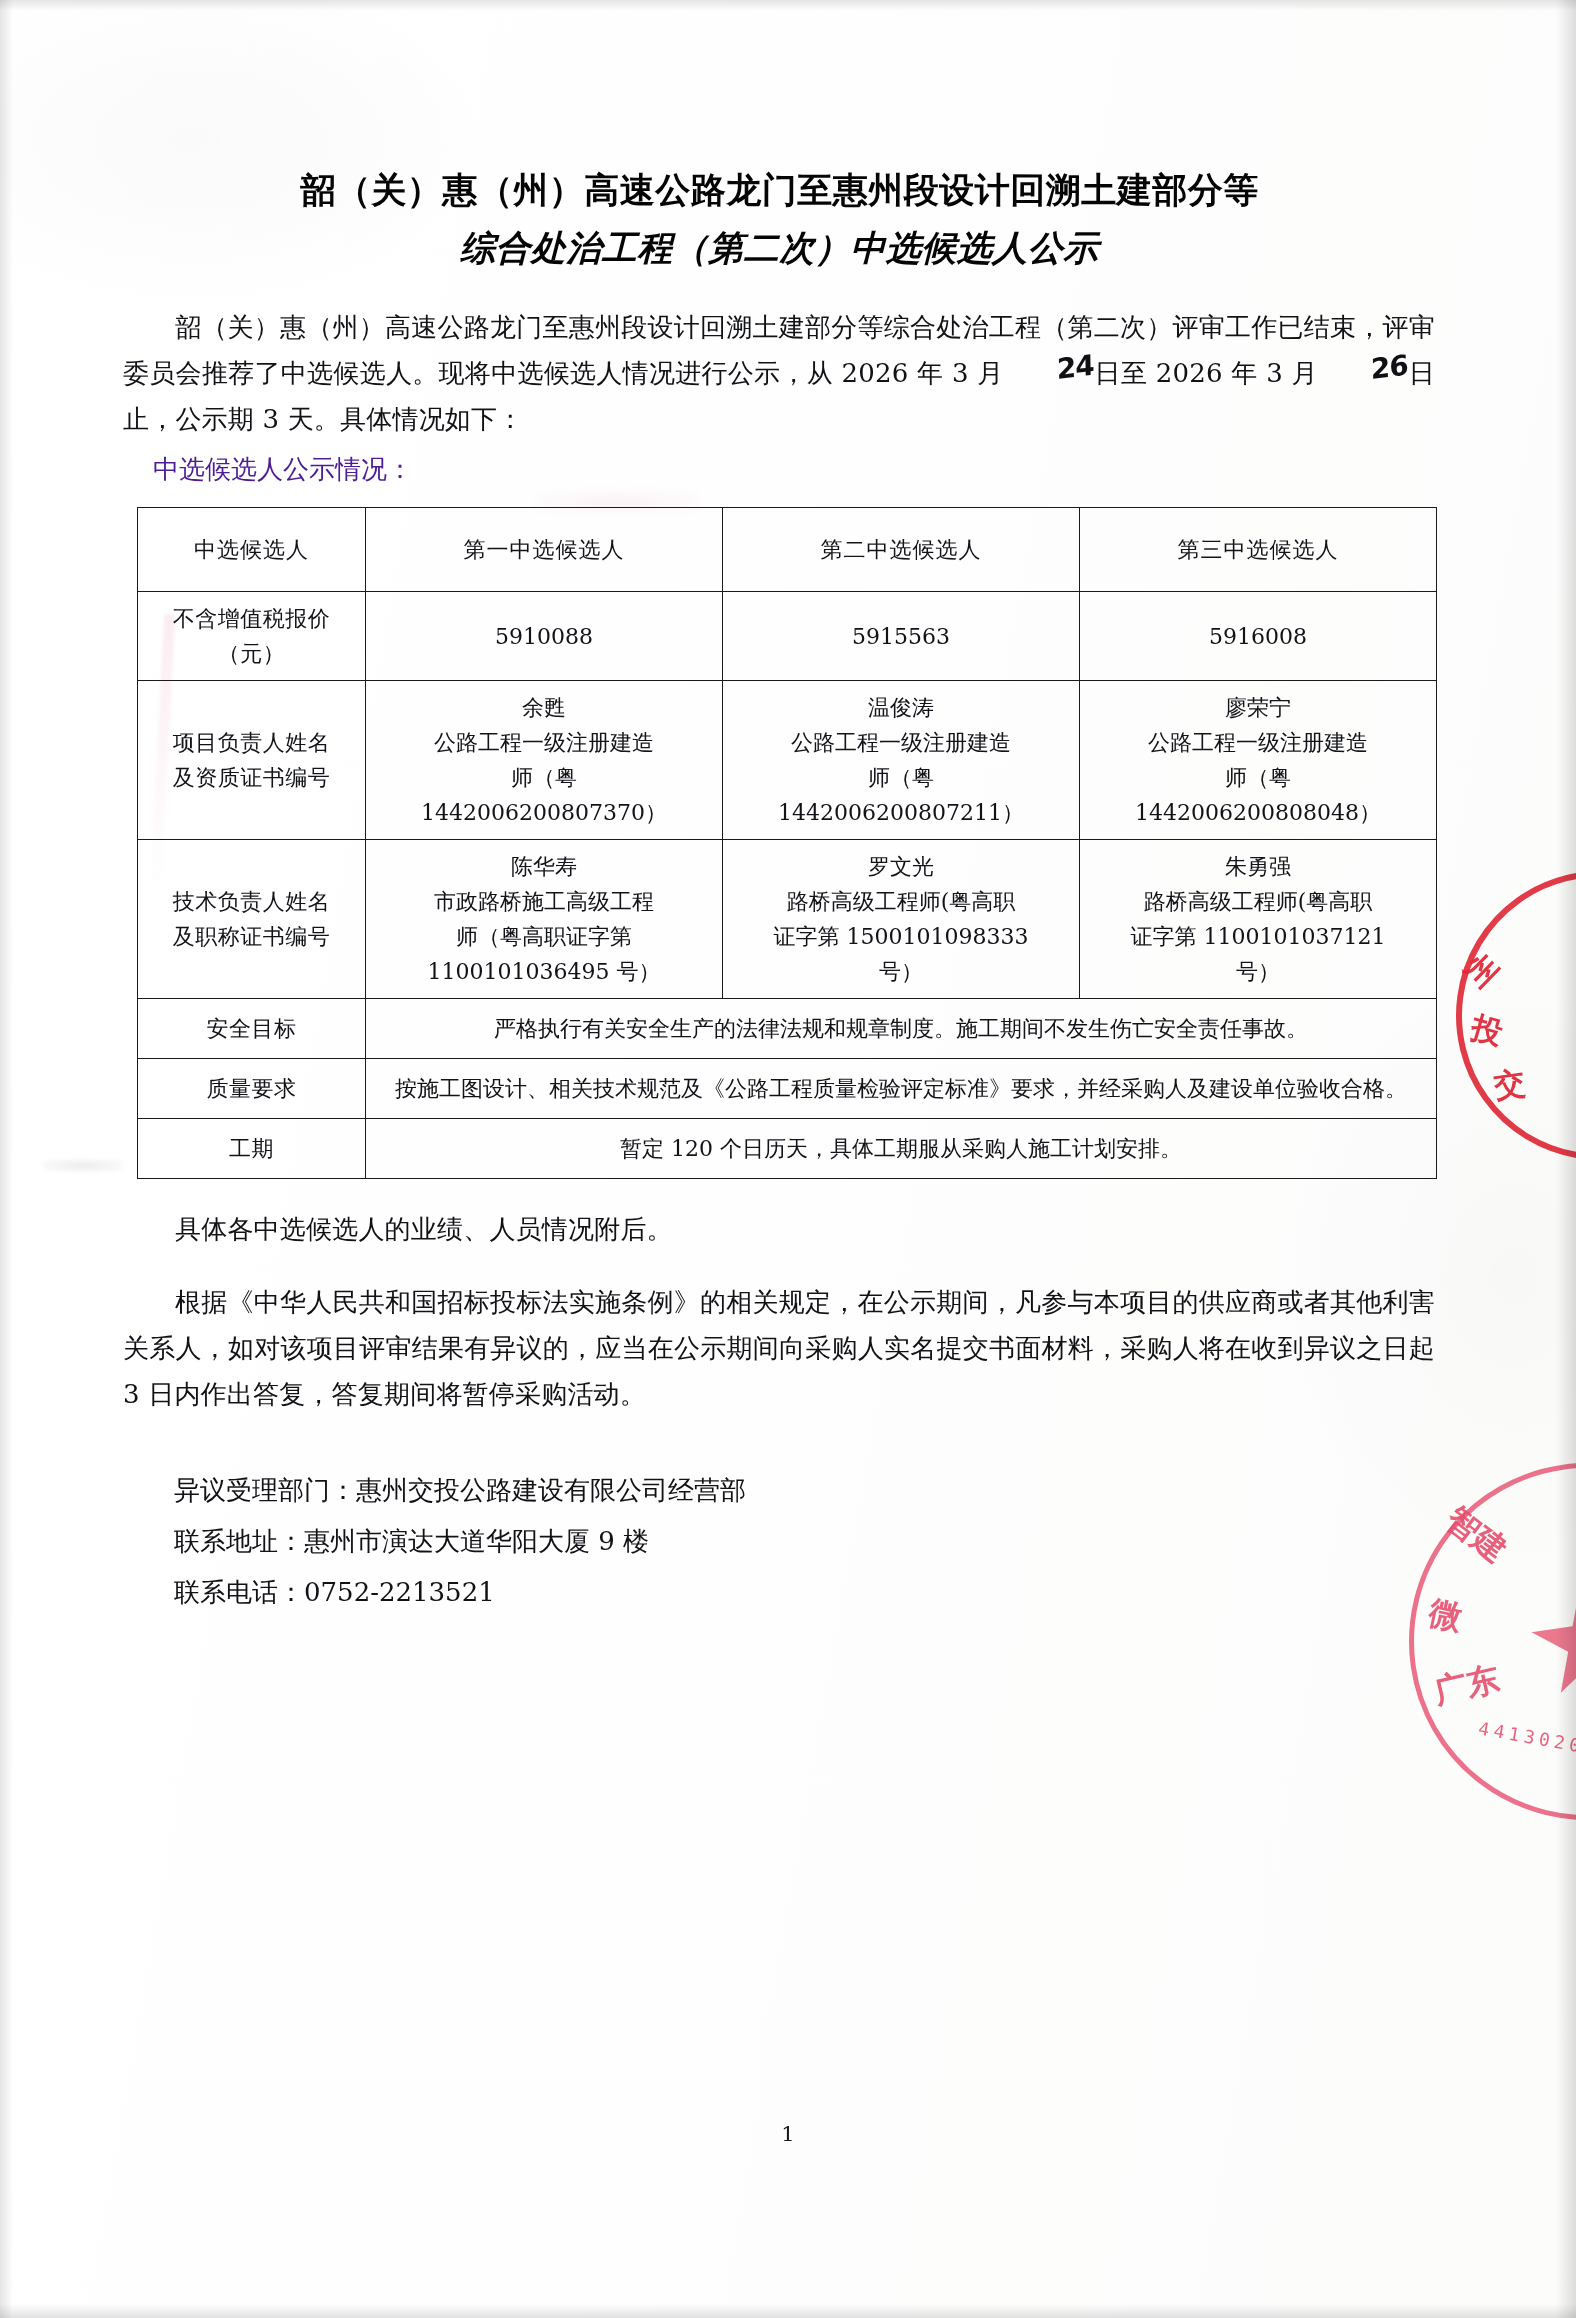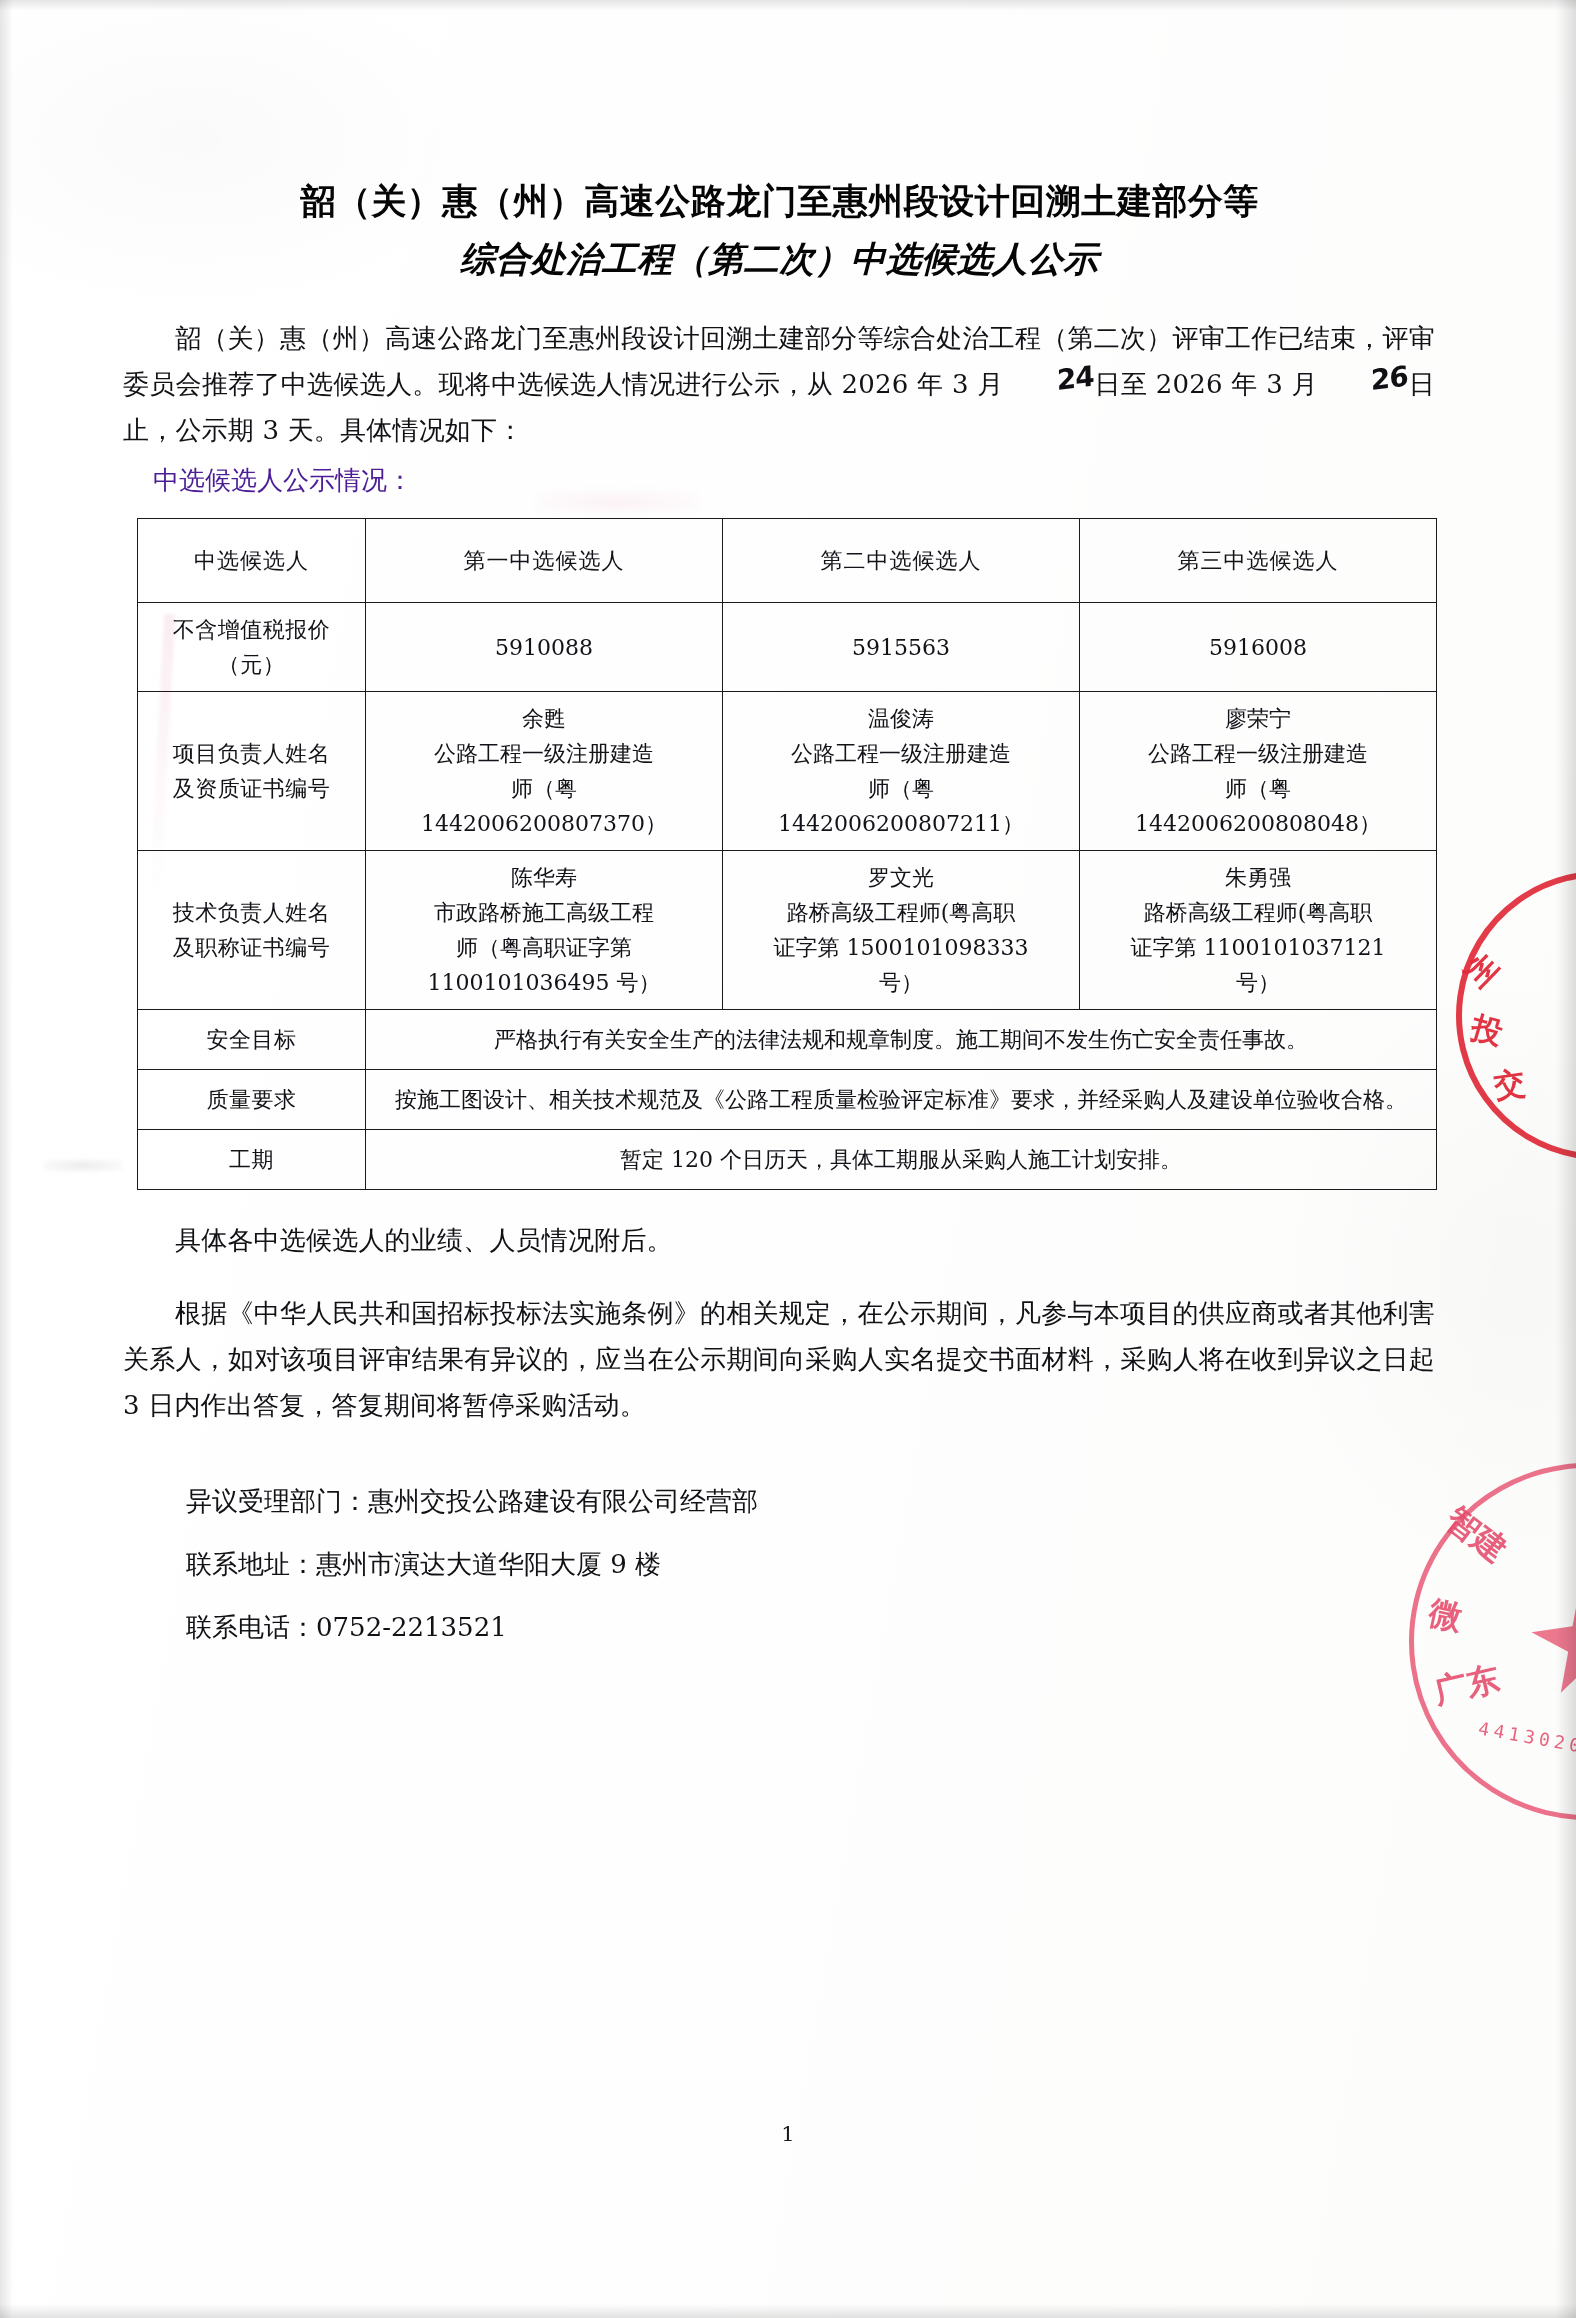--- a/index.html
+++ b/index.html
@@ -44,21 +44,21 @@
   }
   .edge-shade-bottom {
     position: absolute; left: 0; bottom: 0; height: 15px; width: 100%;
     background: linear-gradient(to top, rgba(0,0,0,0.12), rgba(0,0,0,0));
     pointer-events: none;
   }
 
   .content {
     position: absolute;
     left: 123px;
-    top: 172px;
+    top: 161px;
     width: 1312px;
   }
 
   
   .doc-title {
     text-align: center;
     font-family: "DejaVu Sans", "Liberation Sans", sans-serif;
     font-weight: 700;
     font-size: 35px;
     line-height: 58px;
@@ -131,21 +131,21 @@
 
   
   .contact {
     margin-top: 48px;
     padding-left: 51px;
   }
   .contact .cline {
     font-size: 26px;
     line-height: 51px;
     color: #111216;
-    margin: 12px;
+    margin: 0;
   }
   .pagenum {
     position: absolute;
     left: 0; right: 0;
     top: 2122px;
     text-align: center;
     font-size: 21px;
     color: #1a1a1a;
     font-family: "DejaVu Serif", "Liberation Serif", serif;
   }

